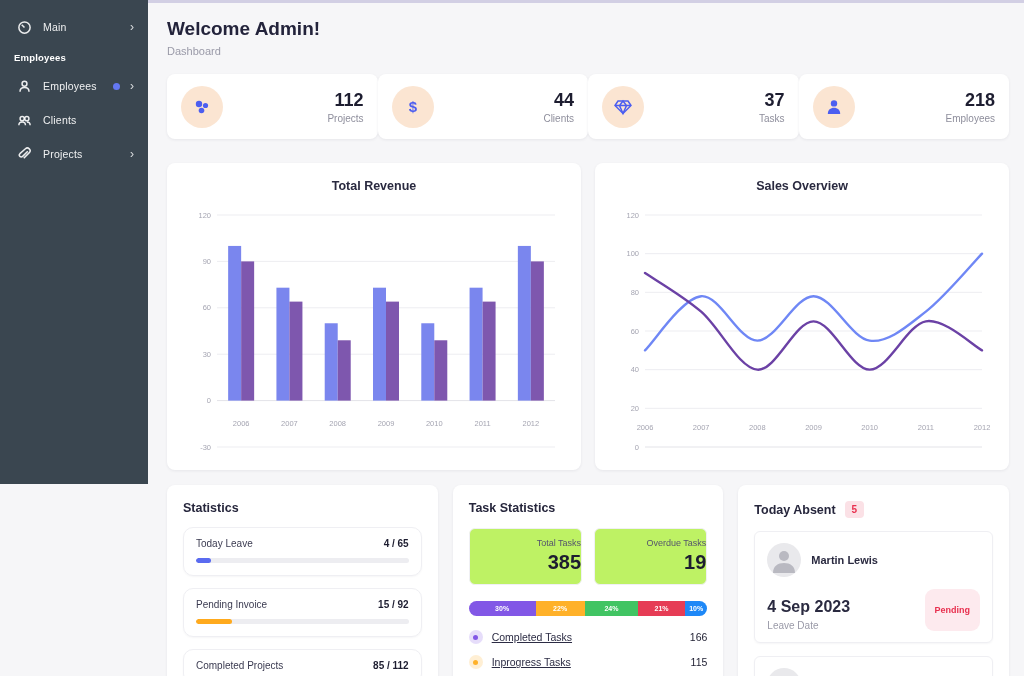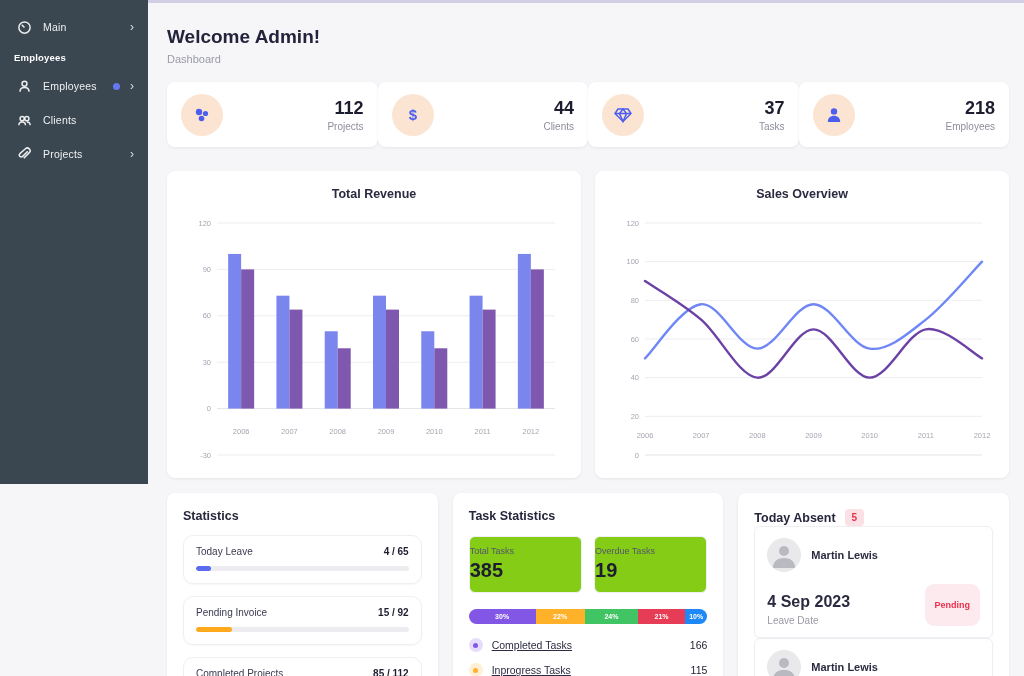--- a/index.html
+++ b/index.html
@@ -13,21 +13,21 @@
   .side-item .s-icon { width:16px; height:16px; margin-right:11px; display:flex; align-items:center; justify-content:center; }
   .side-item .s-label { font-size:10.5px; letter-spacing:.2px; flex:1; }
   .side-item .s-dot { width:7px; height:7px; border-radius:50%; background:#6478f2; margin-right:10px; }
   .side-item .s-chev { font-size:12px; color:rgba(255,255,255,.8); line-height:1; }
   .side-section { font-size:9.5px; font-weight:bold; color:#ffffff; padding:8px 16px 6px 14px; letter-spacing:.2px; }
   .s-icon svg { stroke:rgba(255,255,255,.9); fill:none; stroke-width:1.6; }
 
   
   .main { flex:1; padding:18px 15px 0 19px; position:relative; }
   .top-strip { position:absolute; top:0; left:0; right:0; height:3px; background:#c9c5de; opacity:.8; }
-  .welcome { font-size:19px; font-weight:bold; color:#23233b; margin-top:8px; }
+  .welcome { font-size:19px; font-weight:bold; color:#23233b; margin-top:0; }
   .crumb { font-size:11px; color:#9a9aa8; margin-top:5px; }
 
   
   .stat-row { display:flex; margin-top:17px; }
   .stat-card { flex:1; background:#fff; border-radius:8px; height:65px; display:flex; align-items:center;
                padding:0 14px; box-shadow:0 1px 3px rgba(30,30,60,.07); cursor:pointer; }
   .stat-ic { width:42px; height:42px; border-radius:50%; background:#fbe5d2; display:flex; align-items:center; justify-content:center; }
   .stat-right { margin-left:auto; text-align:right; }
   .stat-val { font-size:18px; font-weight:bold; color:#1d1d30; }
   .stat-lab { font-size:10px; color:#8e8e9c; margin-top:2px; }
@@ -46,36 +46,36 @@
   
   .srow { border:1px solid #efeff3; border-radius:10px; padding:10px 12px 12px; margin-top:12px; box-shadow:0 1px 2px rgba(30,30,60,.04); }
   .srow-top { display:flex; justify-content:space-between; align-items:center; }
   .srow-label { font-size:10px; color:#3a3a50; }
   .srow-val { font-size:10px; font-weight:bold; color:#1d1d30; }
   .srow-bar { height:5px; background:#ededf1; border-radius:3px; margin-top:9px; overflow:hidden; }
   .srow-bar i { display:block; height:100%; border-radius:3px; }
 
   
   .t-boxes { display:flex; gap:12px; margin-top:13px; }
-  .t-box { flex:1; background:#84cc16; border:1px solid #f0f0f4; border-radius:6px; text-align:left; padding:9px 0 10px; }
+  .t-box { flex:1; background:#bef264; border:1px solid #f0f0f4; border-radius:6px; text-align:right; padding:9px 0 10px; }
   .t-box-label { font-size:9px; color:#55556c; }
   .t-box-val { font-size:20px; font-weight:bold; color:#1d1d30; margin-top:3px; }
   .seg-bar { display:flex; height:15px; border-radius:8px; overflow:hidden; margin-top:16px; }
   .seg-bar span { display:flex; align-items:center; justify-content:center; font-size:7px; font-weight:bold; color:#fff; }
   .t-legend { margin-top:14px; }
   .t-lrow { display:flex; align-items:center; margin-top:11px; }
   .t-ldot { width:14px; height:14px; border-radius:50%; display:flex; align-items:center; justify-content:center; margin-right:9px; }
   .t-ldot i { width:5px; height:5px; border-radius:50%; display:block; }
   .t-llabel { font-size:10.5px; color:#2c2c44;text-decoration:underline; }
   .t-lval { margin-left:auto; font-size:10.5px; color:#1d1d30; }
 
   
   .ta-head { display:flex; align-items:center; gap:9px; }
   .ta-badge { background:#fbe1e6; color:#e8304f; font-size:10px; font-weight:bold; border-radius:4px; padding:3px 7px; }
-  .ta-entry { border:1px solid #efeff3; border-radius:6px; padding:11px 12px; margin-top:0; box-shadow:0 1px 2px rgba(30,30,60,.04); }
+  .ta-entry { border:1px solid #efeff3; border-radius:6px; padding:11px 12px; margin-top:13px; box-shadow:0 1px 2px rgba(30,30,60,.04); }
   .ta-person { display:flex; align-items:center; gap:10px; }
   .avatar { width:34px; height:34px; border-radius:50%; background:#e9e9ec; display:flex; align-items:center; justify-content:center; overflow:hidden; }
   .ta-name { font-size:11px; font-weight:bold; color:#2a2a40; }
   .ta-sub { display:flex; align-items:flex-end; justify-content:space-between; margin-top:12px; }
   .ta-date { font-size:16px; font-weight:bold; color:#2a2a40; }
   .ta-datelab { font-size:10px; color:#9a9aa8; margin-top:4px; }
   .ta-status { background:#fdeaee; color:#e8304f; font-size:9px; font-weight:bold; border-radius:9px; padding:16px 10px; }
 </style>
 </head>
 <body>

